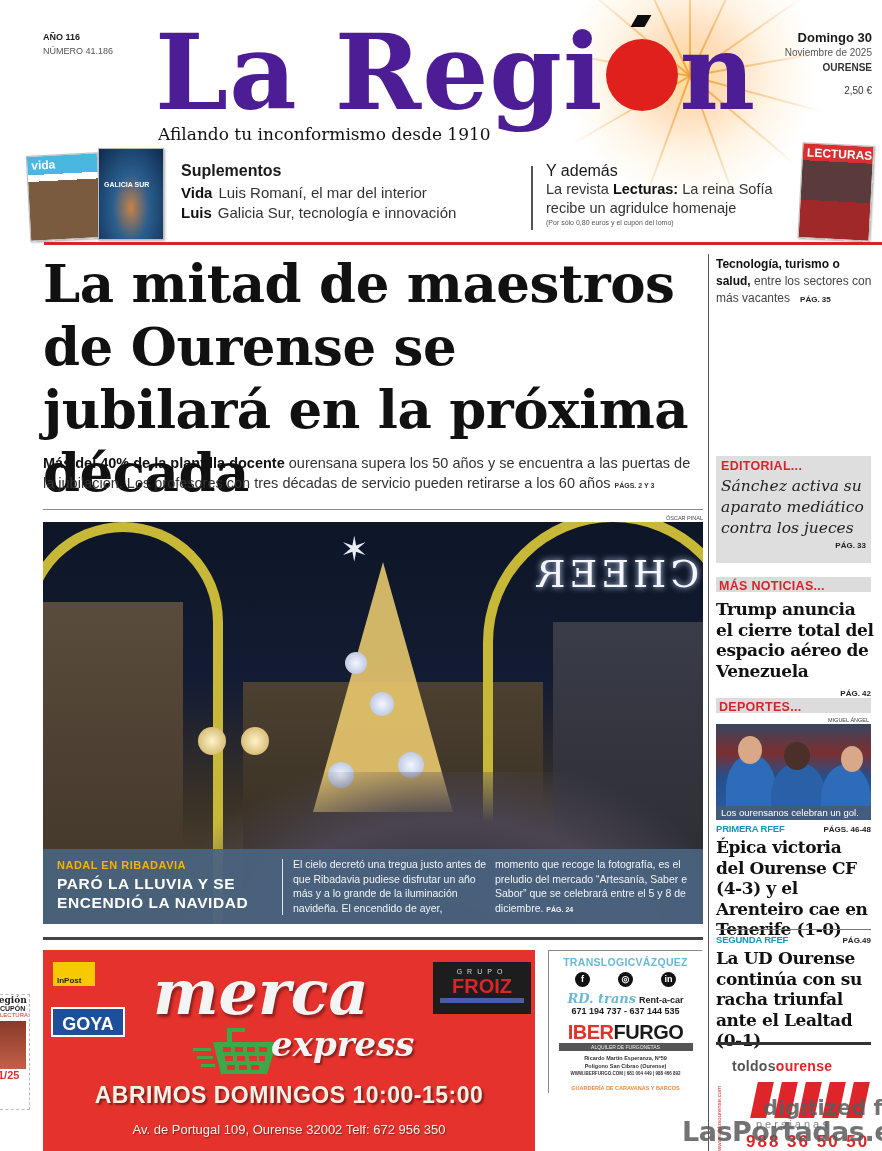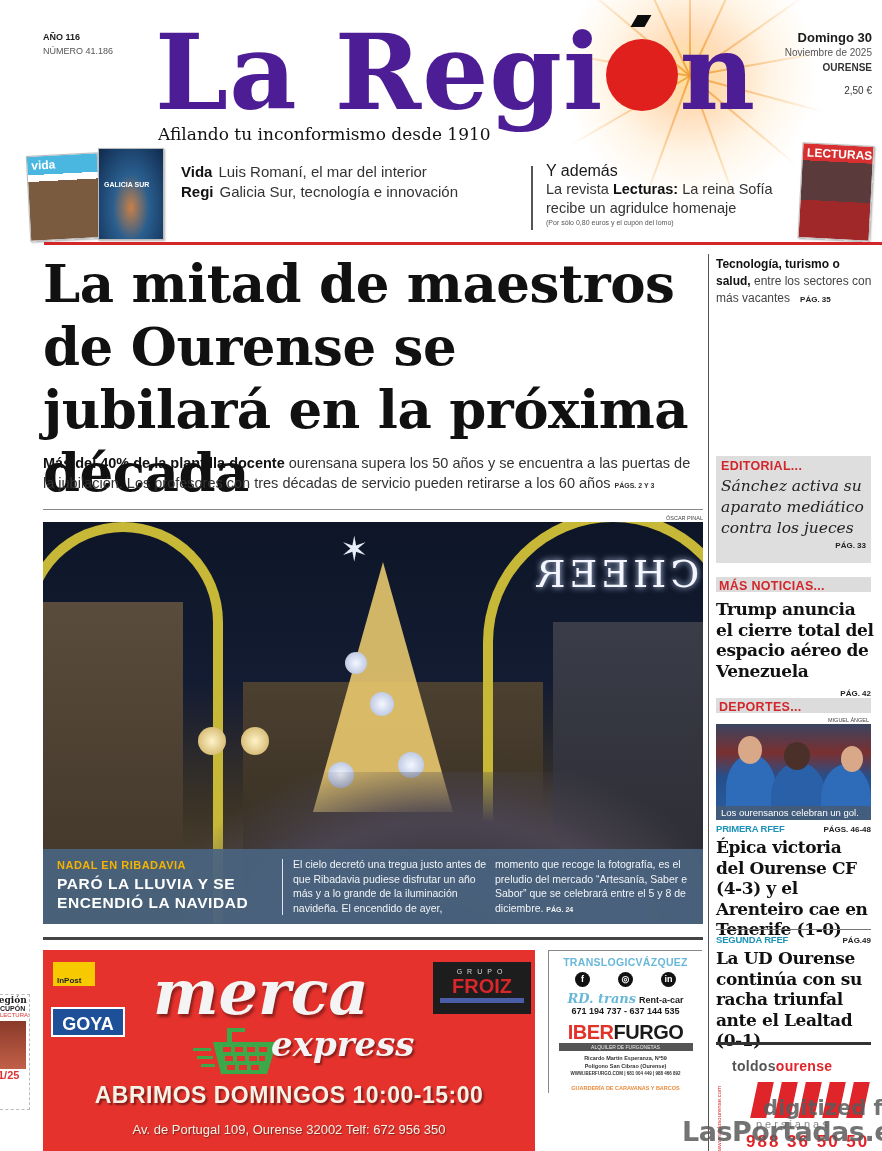--- a/index.html
+++ b/index.html
@@ -181,22 +181,23 @@
 </div>
 
 <div class="abs mag mag-vida">
   <span>vida</span>
 </div>
 <div class="abs mag mag-galicia">
   <span>GALICIA SUR</span>
 </div>
 
 <div class="abs supp">
+  <h3>Suplementos</h3>
   <div class="row"><b>Vida</b><span>Luis Romaní, el mar del interior</span></div>
-  <div class="row"><b>Regi</b><span>Galicia Sur, tecnología e innovación</span></div>
+  <div class="row"><b>Luis</b><span>Galicia Sur, tecnología e innovación</span></div>
 </div>
 
 <div class="abs vsep"></div>
 
 <div class="abs ademas">
   <h3>Y además</h3>
   <div class="txt"><span>La revista </span><b>Lecturas:</b><span> La reina Sofía recibe un agridulce homenaje</span></div>
   <div class="small">(Por sólo 0,80 euros y el cupón del lomo)</div>
 </div>
 <div class="abs mag mag-lecturas">

